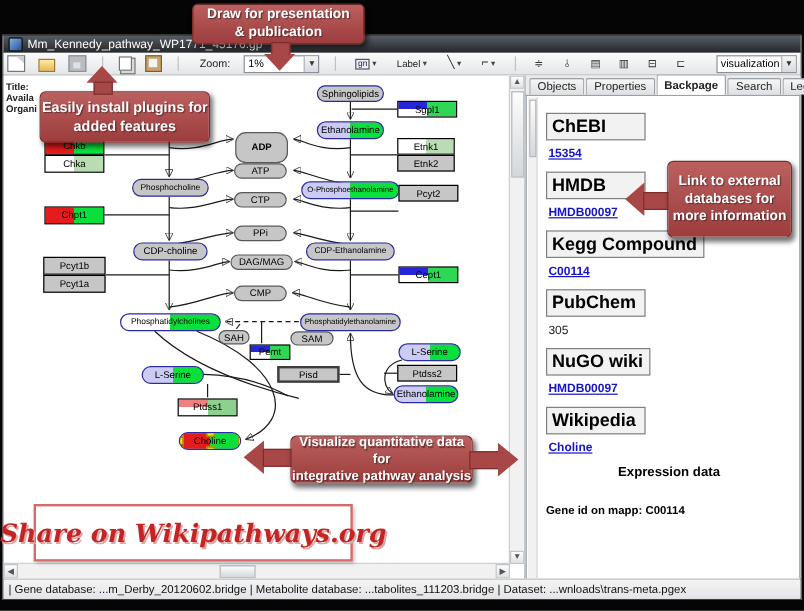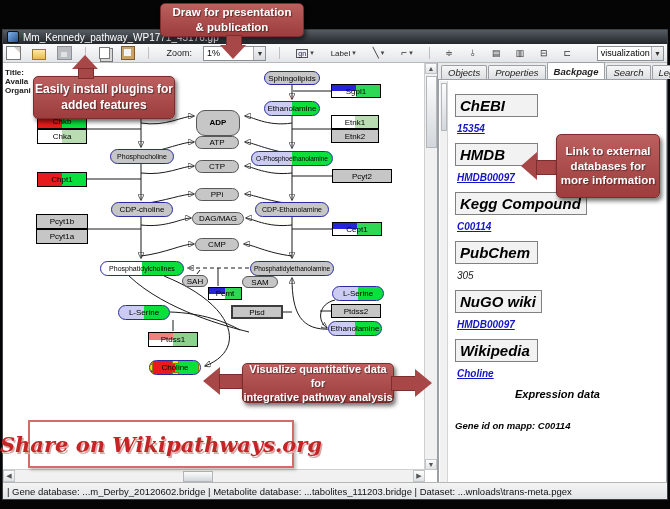--- a/index.html
+++ b/index.html
@@ -65,21 +65,21 @@
   .handle{position:absolute;width:5px;height:5px;background:#f5e400;border:1px solid #8a8000;z-index:3;}
 
   
   .vscroll{position:absolute;right:0;top:0;bottom:12px;width:12px;background:#f1f1f1;border-left:1px solid #cfcfcf;}
   .hscroll{position:absolute;left:0;right:12px;bottom:0;height:12px;background:#f1f1f1;border-top:1px solid #cfcfcf;}
   .sb-arrow{position:absolute;width:12px;height:11px;display:flex;align-items:center;justify-content:center;
     font-size:7px;color:#555;background:linear-gradient(#fdfdfd,#dfe2e5);border:1px solid #c3c6c9;box-sizing:border-box;}
   .sb-thumb{position:absolute;background:linear-gradient(#fdfdfd,#d3d7db);border:1px solid #b3b7bb;}
 
   
-  #side-panel{flex:1;display:flex;flex-direction:column;background:#ebebeb;min-width:0;font-style:italic;}
+  #side-panel{flex:1;display:flex;flex-direction:column;background:#ebebeb;min-width:0;}
   #tab-row{height:16px;display:flex;align-items:flex-end;padding-left:3px;gap:1px;flex:0 0 auto;background:#ebebeb;}
   .tab{height:13px;padding:0 6px;font-size:9.5px;display:flex;align-items:center;background:linear-gradient(#f6f6f6,#dddfe2);
     border:1px solid #9aa0a6;border-bottom:none;border-radius:2px 2px 0 0;color:#222;}
   .tab.active{height:16px;background:#fff;font-weight:bold;position:relative;z-index:2;}
   #panel-body{flex:1;background:#fff;border:1px solid #9aa0a6;border-bottom:none;position:relative;
     padding:14px 6px 0 16px;overflow:hidden;font-size:10px;}
   #panel-scroll{position:absolute;left:1px;top:1px;bottom:0;width:7px;background:#f1f1f1;border-right:1px solid #d5d5d5;}
   #panel-scroll .sb-thumb{left:1px;top:2px;width:4px;height:46px;}
   .bp-section{margin-bottom:9px;}
   .bp-header{display:inline-block;min-width:72px;border:1px solid #808080;background:#f2f2f2;
@@ -243,21 +243,21 @@
             <path d="M278,249 L288,249"></path>
             <path d="M331,237 C314,241 313,258 323,265" marker-end="url(#arr)"></path>
             <path d="M328,248 L316,248"></path>
           </svg>
       <div class="node pill f-gray bblue" style="left: 260px; top: 8px; width: 56px; height: 14px; font-size: 8px;">Sphingolipids</div>
           <div class="node box f-bluegreen" style="left: 327px; top: 21px; width: 50px; height: 14px; font-size: 8px;">Sgpl1</div>
           <div class="node pill f-lavgreen bblue" style="left: 260px; top: 37.5px; width: 56px; height: 15px; font-size: 8px;">Ethanolamine</div>
           <div class="node box f-whitelight" style="left: 327px; top: 52px; width: 48px; height: 14px; font-size: 8px;">Etnk1</div>
           <div class="node box f-gray" style="left: 327px; top: 66px; width: 48px; height: 14px; font-size: 8px;">Etnk2</div>
           <div class="node pill f-lavgreen bblue" style="left: 247px; top: 87.5px; width: 82px; height: 15px; font-size: 6.5px;">O-Phosphoethanolamine</div>
-          <div class="node box f-gray" style="left: 328px; top: 106px; width: 60px; height: 14px; font-size: 8px;">Pcyt2</div>
+          <div class="node box f-gray" style="left: 328px; top: 91px; width: 50px; height: 14px; font-size: 8px;">Pcyt2</div>
           <div class="node pill f-gray bblue" style="left: 251px; top: 138.5px; width: 74px; height: 15px; font-size: 7px;">CDP-Ethanolamine</div>
           <div class="node box f-bluegreen" style="left: 328px; top: 159px; width: 50px; height: 14px; font-size: 8px;">Cept1</div>
           <div class="node pill f-gray bblue" style="left: 246px; top: 197.5px; width: 84px; height: 15px; font-size: 6.5px;">Phosphatidylethanolamine</div>
           <div class="node pill f-lavgreen bblue" style="left: 328px; top: 222.5px; width: 52px; height: 15px; font-size: 8px;">L-Serine</div>
           <div class="node box f-gray" style="left: 327px; top: 241px; width: 50px; height: 14px; font-size: 8px;">Ptdss2</div>
           <div class="node pill f-lavgreen bblue" style="left: 324px; top: 257.5px; width: 54px; height: 15px; font-size: 8px;">Ethanolamine</div>
           <div class="node pill f-redgreen bblue" style="left: 111px; top: 38.5px; width: 52px; height: 15px; font-size: 8px;">Choline</div>
           <div class="node box f-redgreen" style="left: 33px; top: 50.5px; width: 50px; height: 15px; font-size: 8px;">Chkb</div>
           <div class="node box f-whitelight" style="left: 33px; top: 65.5px; width: 50px; height: 15px; font-size: 8px;">Chka</div>
           <div class="node pill f-gray bblue" style="left: 106px; top: 85.5px; width: 64px; height: 15px; font-size: 7px;">Phosphocholine</div>

